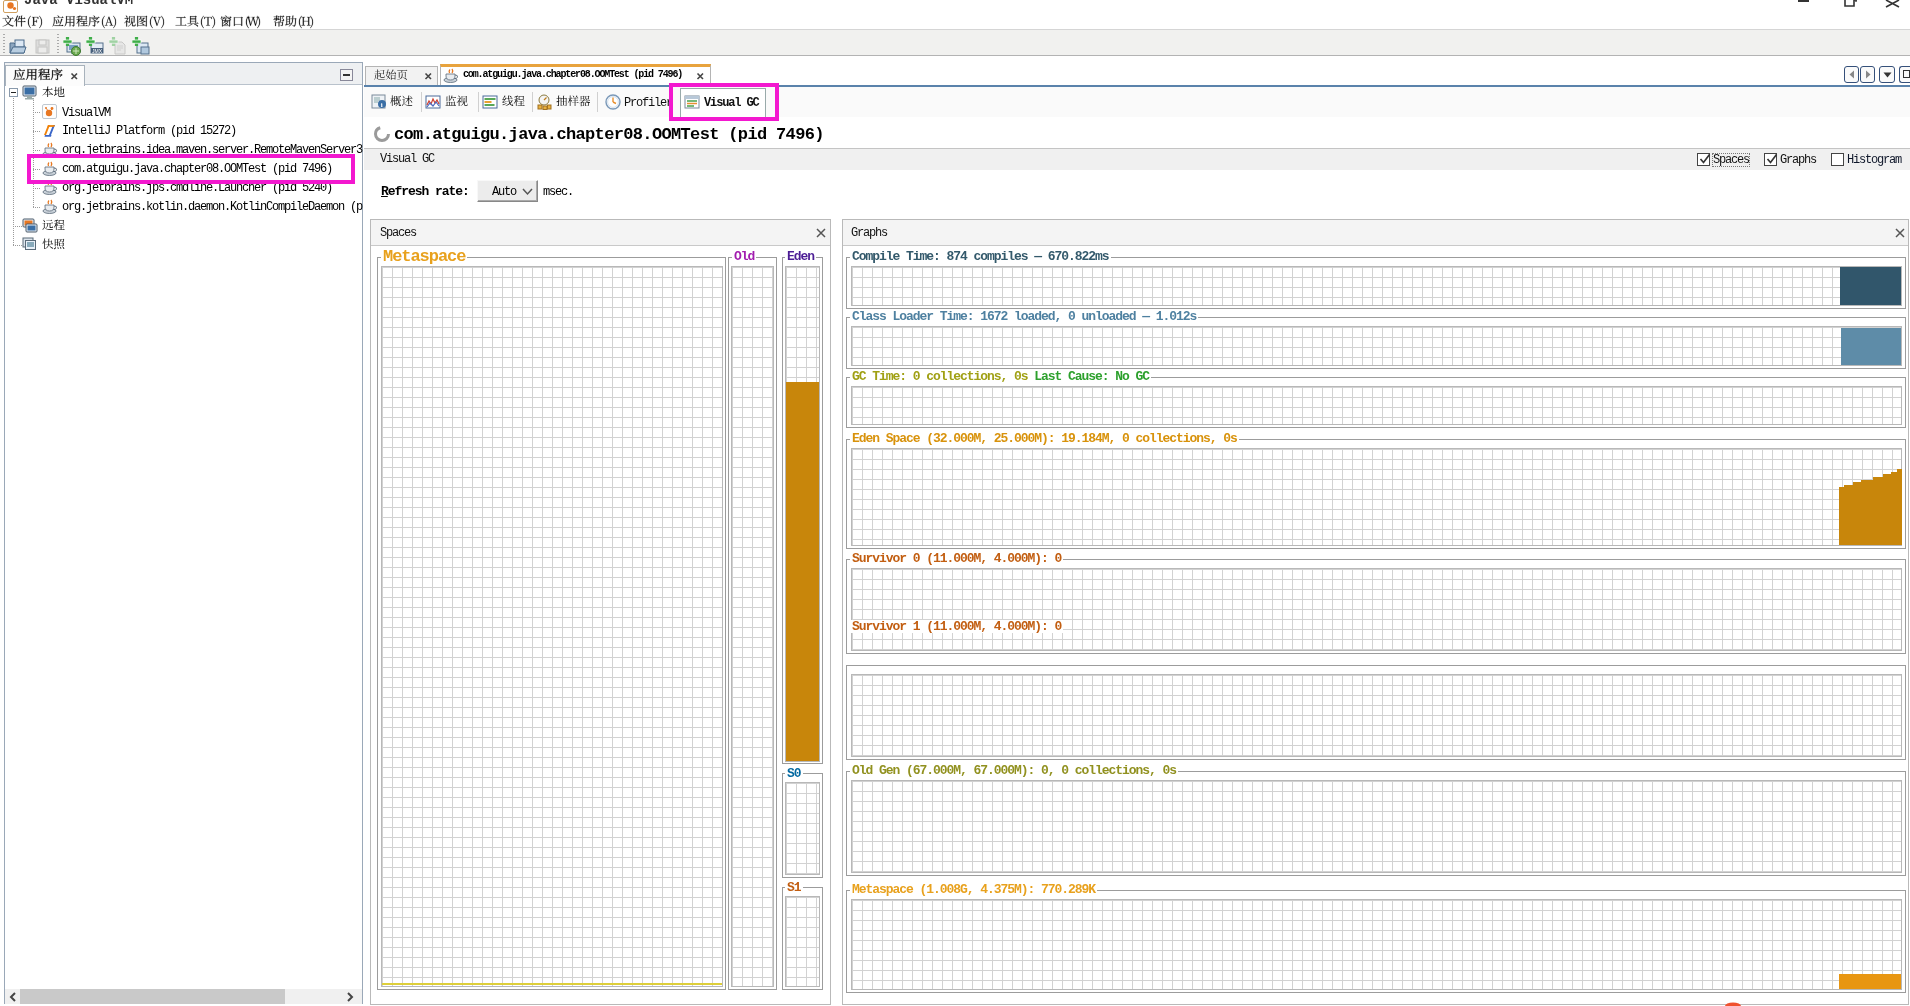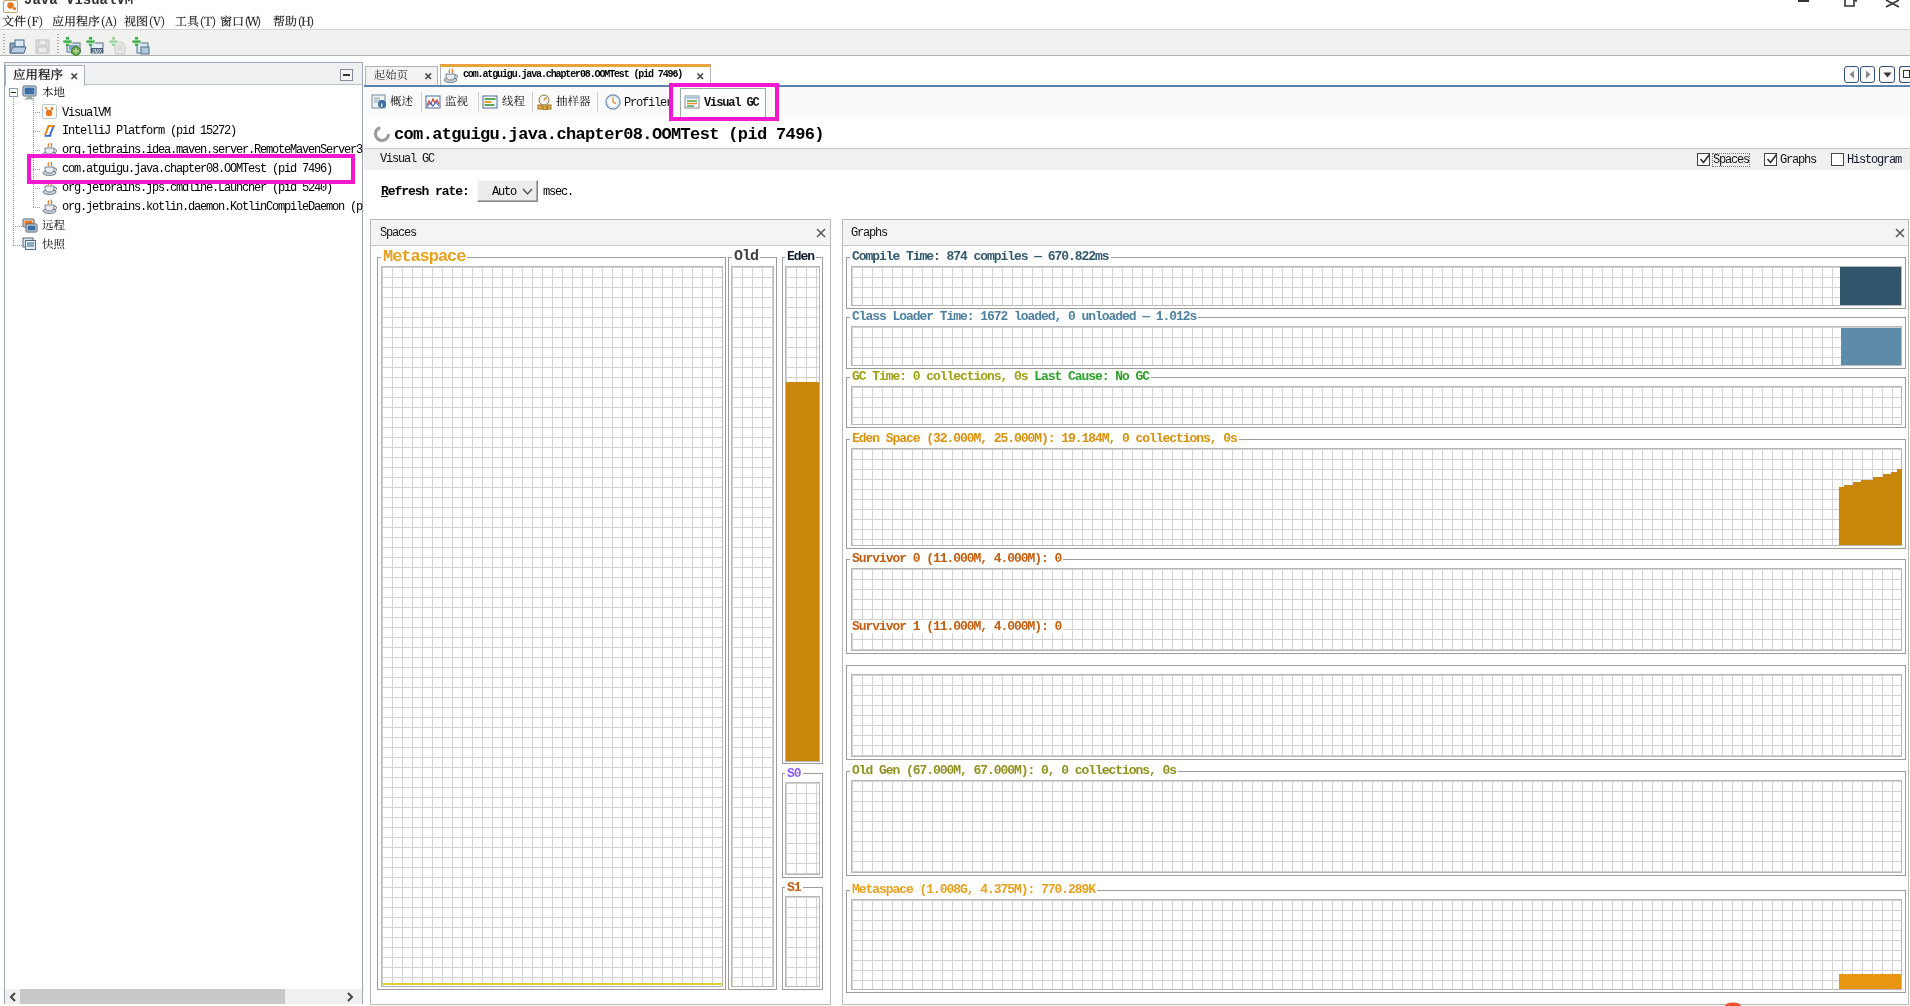--- a/index.html
+++ b/index.html
@@ -349,28 +349,28 @@
 <div class="lbl" style="left:380px;top:227px;font-size:12px;letter-spacing:-1.2px;color:#111">Spaces</div>
 <svg class="a" style="left:815px;top:227px" width="12" height="12">
     <path d="M2 2 L10 10 M10 2 L2 10" stroke="#555" stroke-width="1.5"></path>
   </svg>
 <div class="gb" style="left:377px;top:257px;width:349px;height:733px"></div>
 <div class="grid" style="left:381px;top:266px;width:342px;height:721px"></div>
 <div class="a" style="left:382px;top:983px;width:340px;height:2px;background:#decf3a"></div>
 <div class="gblab" style="left:381px;top:250px;color:#e8a11d;font-size:17px">Metaspace</div>
 <div class="gb" style="left:728px;top:257px;width:49px;height:733px"></div>
 <div class="grid" style="left:731px;top:266px;width:43px;height:721px"></div>
-<div class="gblab" style="left:732px;top:250px;color:#404040;font-size:15px">Old</div>
+<div class="gblab" style="left:732px;top:250px;color:#a21caf;font-size:13px">Old</div>
 <div class="gb" style="left:782px;top:257px;width:41px;height:507px"></div>
 <div class="grid" style="left:785px;top:266px;width:35px;height:496px"></div>
 <div class="a" style="left:786px;top:382px;width:33px;height:379px;background:#c8860b"></div>
-<div class="gblab" style="left:785px;top:250px;color:#0f172a;font-size:13px">Eden</div>
+<div class="gblab" style="left:785px;top:250px;color:#4c1d95;font-size:13px">Eden</div>
 <div class="gb" style="left:782px;top:773px;width:41px;height:105px"></div>
 <div class="grid" style="left:785px;top:782px;width:35px;height:93px"></div>
-<div class="gblab" style="left:785px;top:767px;color:#8b5cf6;font-size:13px">S0</div>
+<div class="gblab" style="left:785px;top:767px;color:#0369a1;font-size:13px">S0</div>
 <div class="gb" style="left:782px;top:887px;width:41px;height:103px"></div>
 <div class="grid" style="left:785px;top:896px;width:35px;height:91px"></div>
 <div class="gblab" style="left:785px;top:881px;color:#c25e11;font-size:13px">S1</div>
 <div class="a" style="left:842px;top:219px;width:1067px;height:786px;border:1px solid #b9b9b9;background:#fff"></div>
 <div class="a" style="left:843px;top:220px;width:1065px;height:26px;background:#f4f4f4;border-bottom:1px solid #c9c9c9"></div>
 <div class="lbl" style="left:851px;top:227px;font-size:12px;letter-spacing:-1.2px;color:#111">Graphs</div>
 <svg class="a" style="left:1894px;top:227px" width="12" height="12">
     <path d="M2 2 L10 10 M10 2 L2 10" stroke="#555" stroke-width="1.5"></path>
   </svg>
 <div class="gb" style="left:846px;top:257px;width:1060px;height:52px"></div>

